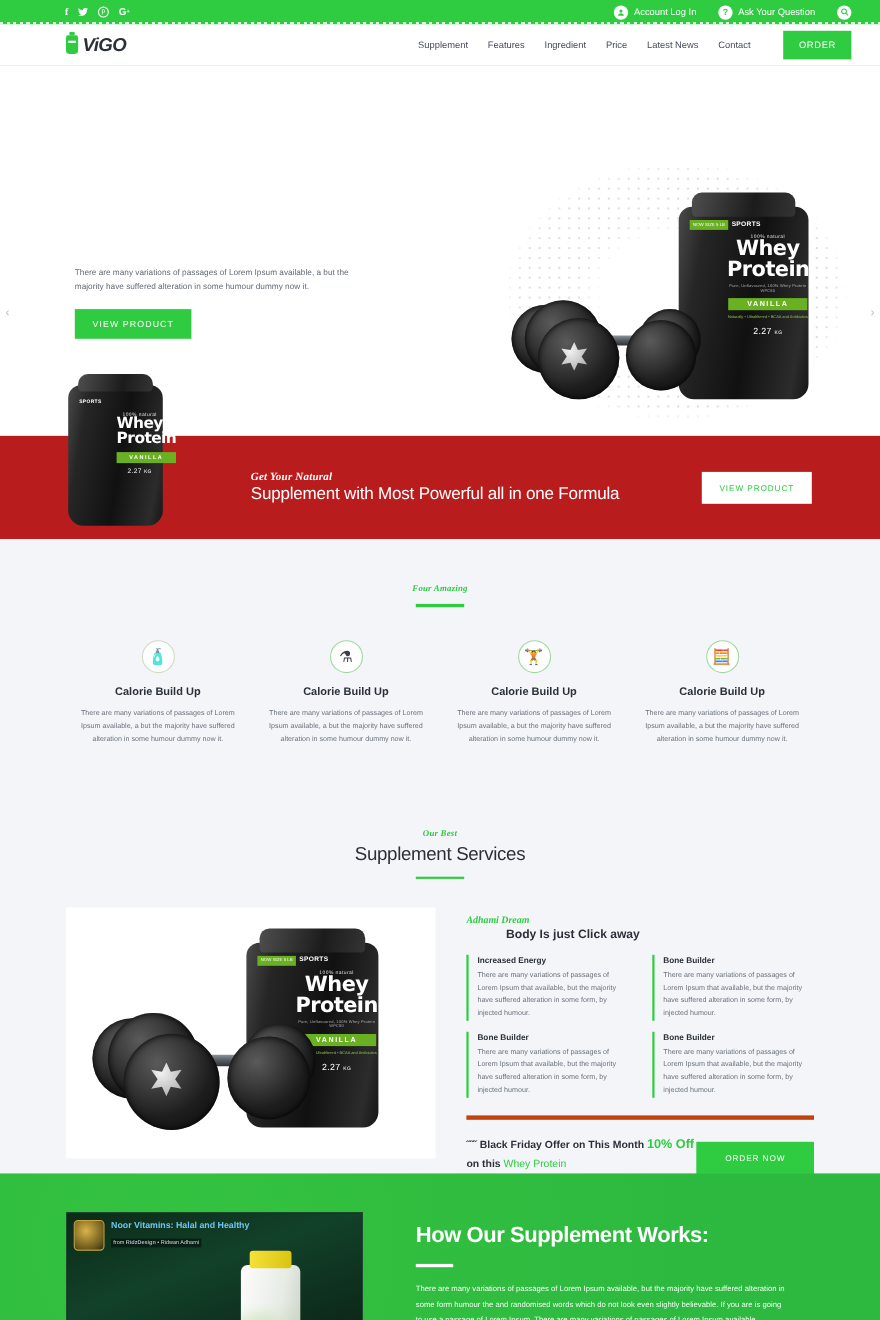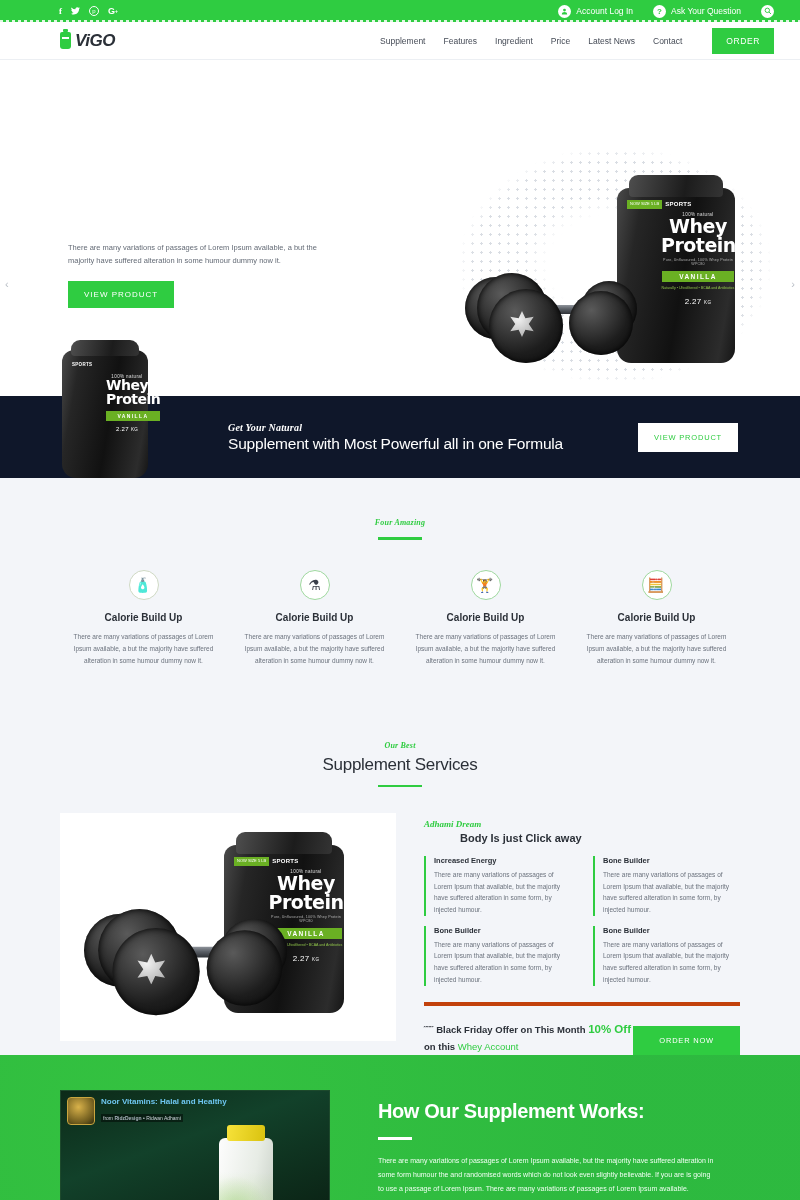--- a/index.html
+++ b/index.html
@@ -146,21 +146,21 @@
   }
   .tub-float .tub { right: 0; top: 14px; width: 86px; height: 128px; }
   .tub-float .tub::before { left: 9px; top:-10px; width:68px; height:16px;}
   .tub-float .whey { font-size: 14px; }
   .tub-float .vanilla { width: 54px; font-size: 5px; }
   .tub-float .kg { font-size: 6px; }
   .tub-float .sports-t{font-size:4.5px;}
 
   
   .banner {
-    height: 82px; background: #0f172a; display: flex; align-items: center;
+    height: 94px; background: #b91c1c; display: flex; align-items: center;
     padding-left: 228px; padding-right: 62px;
   }
   .banner-sub {
     font-size: 10px; font-style: italic; font-weight: bold; color: #fff;
     font-family: "Liberation Serif", serif; letter-spacing: .2px;
   }
   .banner-title { font-size: 15.5px; color: #fff; margin-top: 2px; letter-spacing: -.2px;}
   .banner-btn {
     margin-left: auto; background: #fff; color: #2fcc41; font-size: 7.5px;
     letter-spacing: .8px; padding: 10px 16px; border: none; cursor: pointer;
@@ -468,21 +468,21 @@
             <div class="svc-card-t">Bone Builder</div>
             <div class="svc-card-p">There are many variations of passages of Lorem Ipsum that available, but the majority have suffered alteration in some form, by injected humour.</div>
           </div>
           <div class="svc-card">
             <div class="svc-card-t">Bone Builder</div>
             <div class="svc-card-p">There are many variations of passages of Lorem Ipsum that available, but the majority have suffered alteration in some form, by injected humour.</div>
           </div>
         </div>
 
         <div class="offer">
-          <div class="offer-text"><span>˝˝˝ Black Friday Offer on This Month </span><span class="pctoff">10% Off</span><br><span>on this </span><span class="prodlink">Whey Account</span></div>
+          <div class="offer-text"><span>˝˝˝ Black Friday Offer on This Month </span><span class="pctoff">10% Off</span><br><span>on this </span><span class="prodlink">Whey Protein</span></div>
           <button class="offer-btn">ORDER NOW</button>
         </div>
       </div>
     </div>
   </div>
 
   <div class="works">
     <div class="video">
       <div class="vid-bg"></div>
       <div class="vid-head">

